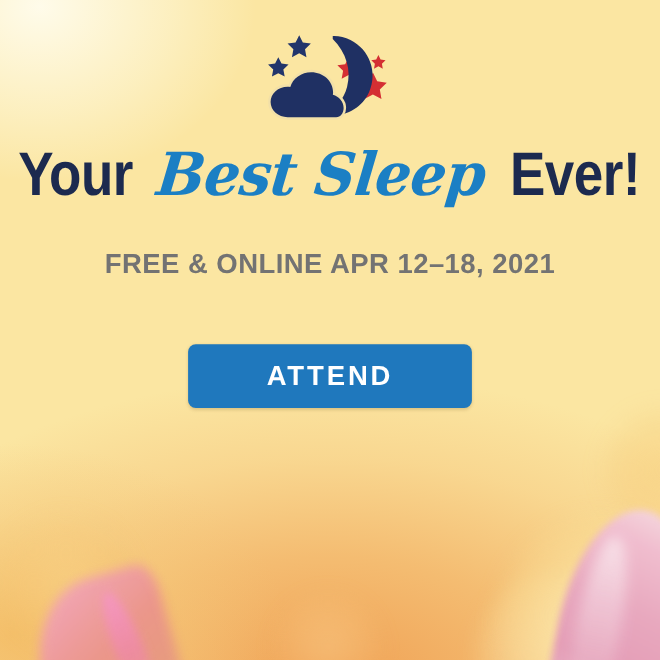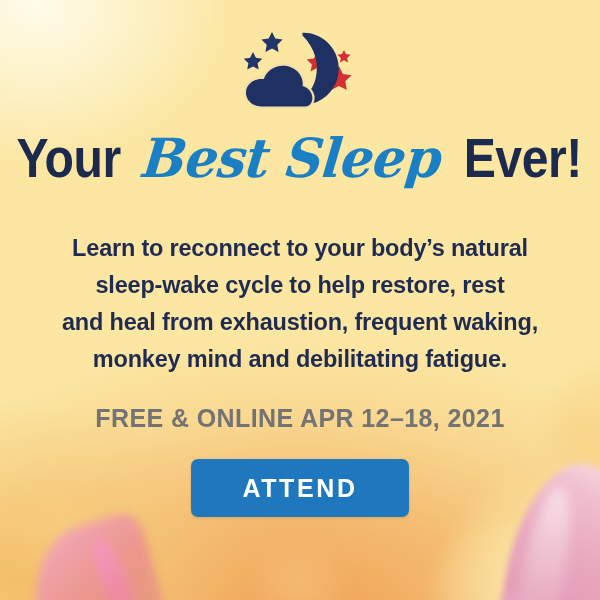--- a/index.html
+++ b/index.html
@@ -191,32 +191,33 @@
     white-space: nowrap;
   }
 
   .cta-wrap {
     margin-top: 26px;
   }
   .cta-button {
     display: inline-flex;
     align-items: center;
     justify-content: center;
-    width: 218px;
+    width: 258px;
     height: 58px;
     border: 0;
     border-radius: 7px;
     background: #1f78bd;
     color: #ffffff;
     font-family: "Liberation Sans", sans-serif;
     font-weight: 700;
     font-size: 25px;
     letter-spacing: 2.6px;
     cursor: pointer;
     box-shadow: 0 1px 3px rgba(90,60,10,0.18);
+    margin-top: 32px;
   }
 </style>
 </head>
 <body>
 
 <div class="poster">
 
   <div class="bg-base"></div>
   <div class="bg-bottom-glow"></div>
   <div class="bg-left-warm"></div>
@@ -251,26 +252,20 @@
         <path d="M21.5 78.5 C12.9 78.5 6 72.3 6 64.7 C6 57.1 12.9 50.9 21.5 50.9 C22.3 50.9 23.1 51 23.9 51.1 C26.2 43.4 33.9 37.7 43 37.7 C53.9 37.7 62.8 45.8 62.8 55.8 C62.8 56.6 62.7 57.4 62.6 58.1 C68.3 59.7 72.4 64.5 72.4 70.1 C72.4 74.7 69.6 78.5 65.6 78.5 Z" fill="#1f3063"></path>
       </svg>
     </div>
 
     <div class="headline">
       <span class="hl-plain">Your</span>
       <span class="hl-script">Best Sleep</span>
       <span class="hl-plain">Ever!</span>
     </div>
 
-    <div class="body-copy">
-      <span class="line">Learn to reconnect to your body’s natural</span>
-      <span class="line">sleep-wake cycle to help restore, rest</span>
-      <span class="line">and heal from exhaustion, frequent waking,</span>
-      <span class="line">monkey mind and debilitating fatigue.</span>
-    </div>
 
     <div class="date-line">FREE &amp; ONLINE APR 12–18, 2021</div>
 
     <div class="cta-wrap">
       <button class="cta-button">ATTEND</button>
     </div>
 
   </div>
 </div>
 

